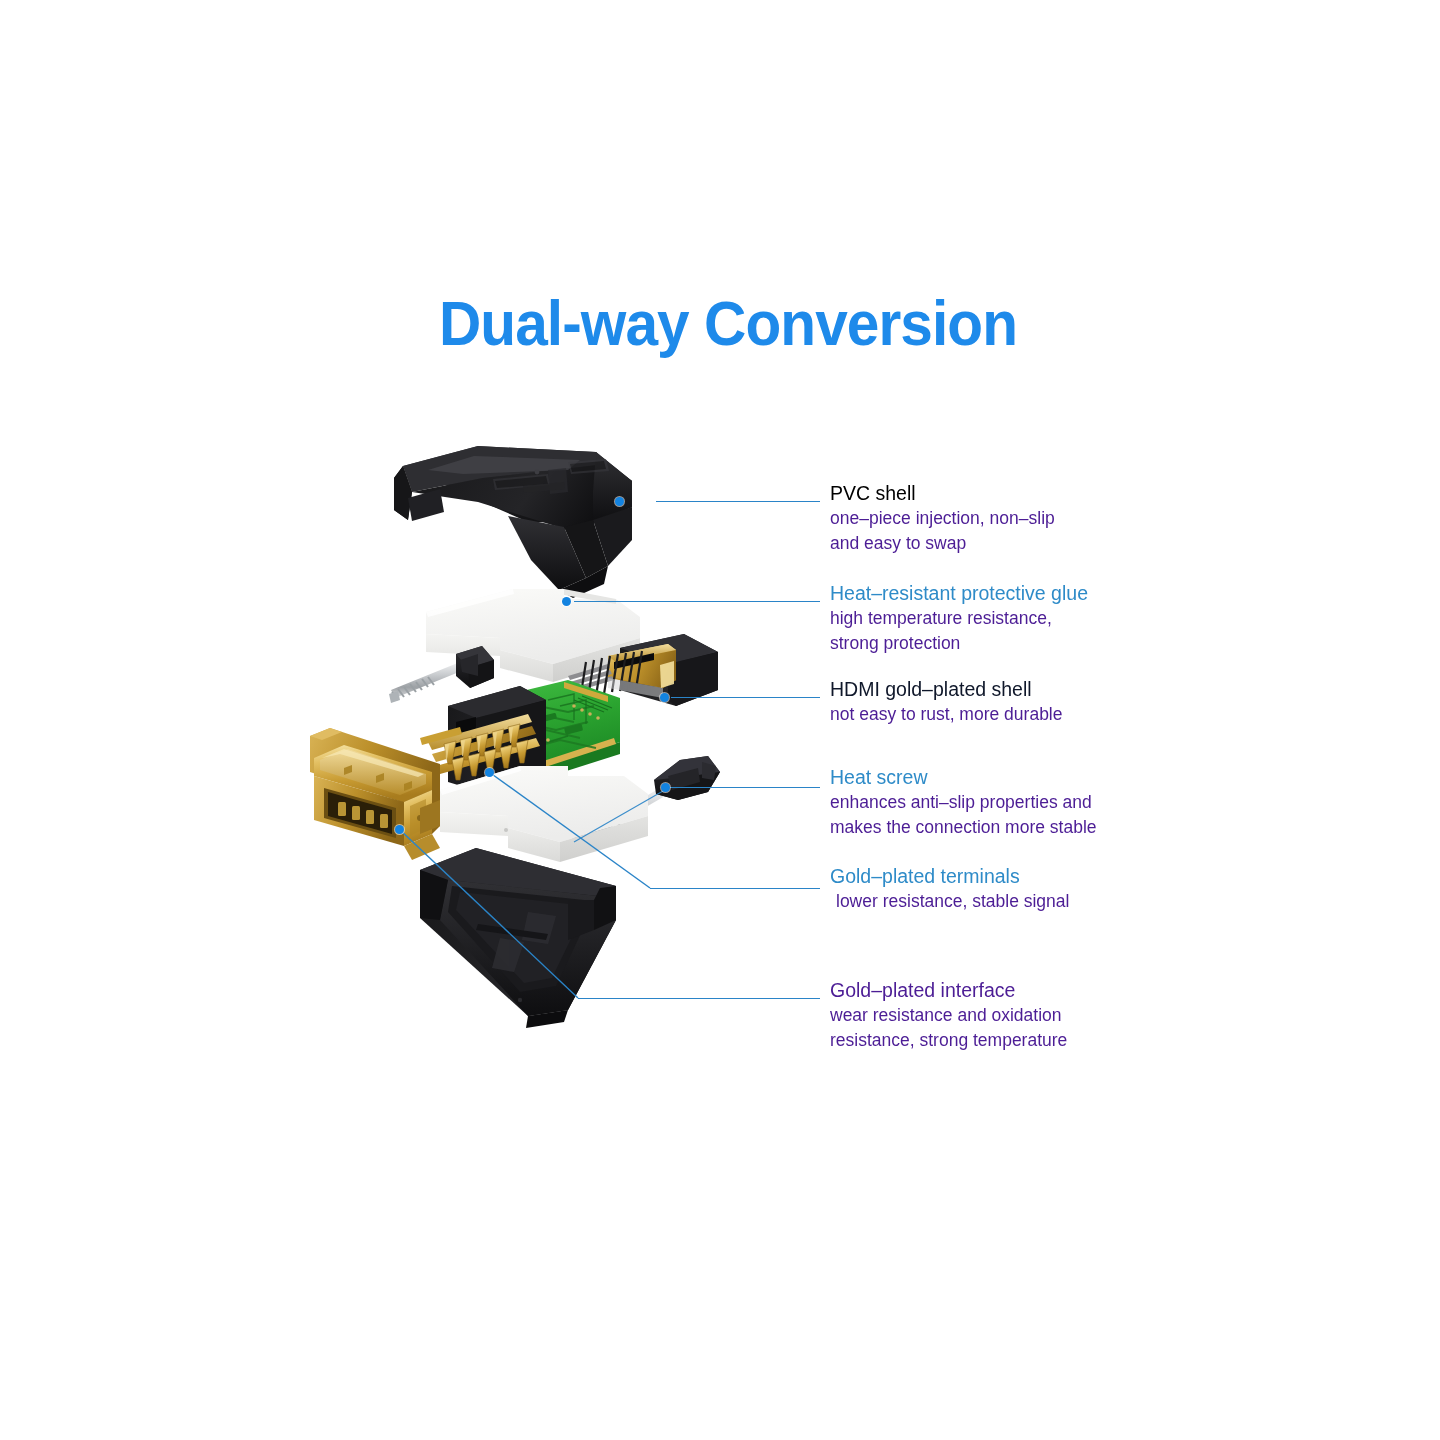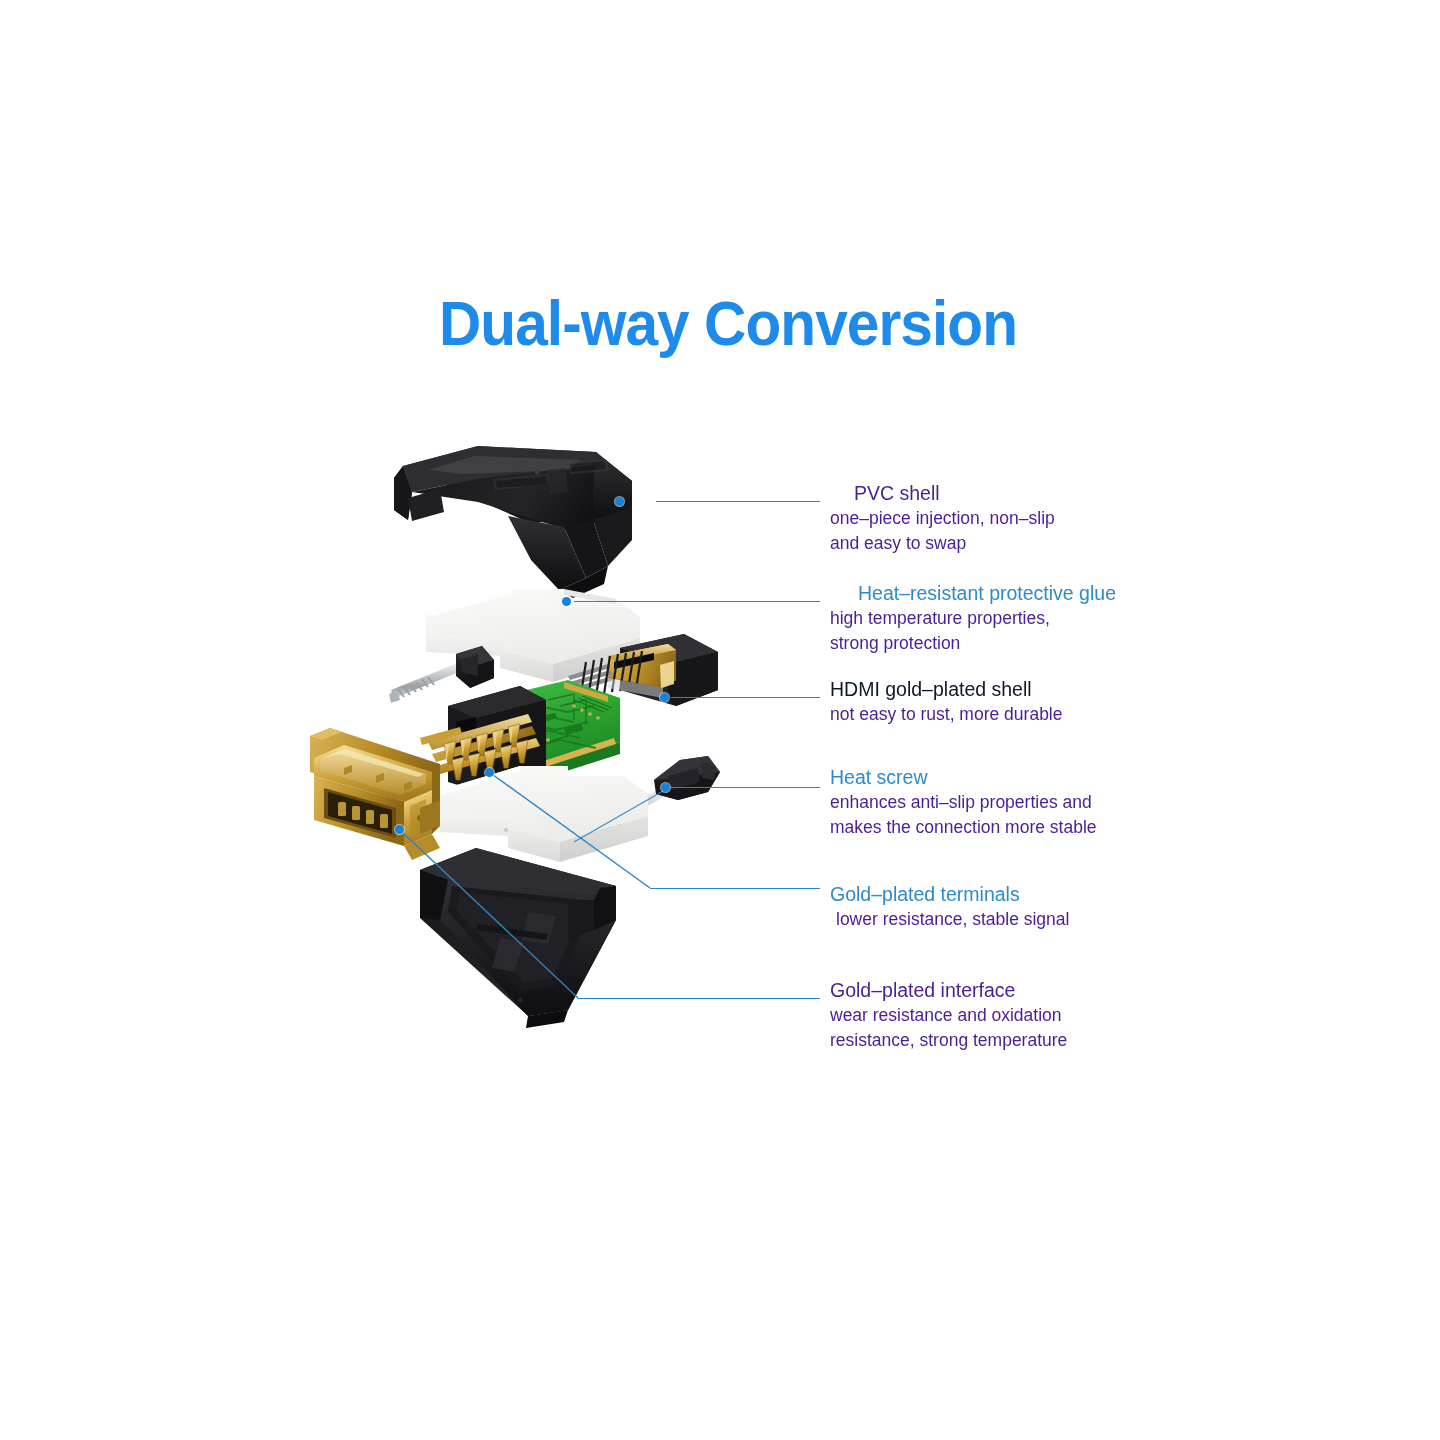--- a/index.html
+++ b/index.html
@@ -402,30 +402,30 @@
     <line x1="481" y1="772" x2="642" y2="888" stroke="#2a84c8" stroke-width="1.4"></line>
 
     <line x1="391" y1="829" x2="570" y2="998" stroke="#2a84c8" stroke-width="1.4"></line>
 
     <line x1="566" y1="842" x2="662" y2="787" stroke="#2a84c8" stroke-width="1.2" opacity="0.9"></line>
   </svg>
 
   <div class="leadline" style="left:648px;top:501px;width:164px;"></div>
   <div class="dot" style="left:607px;top:497px;"></div>
   <div class="callout" style="top:480px;">
-    <div class="hd" style="color:#4c1d95;margin-left:24px;">PVC shell</div>
+    <div class="hd" style="color:#000000;">PVC shell</div>
     <div class="bd">one–piece injection, non–slip</div>
     <div class="bd">and easy to swap</div>
   </div>
 
   <div class="leadline" style="left:566px;top:601px;width:246px;"></div>
   <div class="dot" style="left:554px;top:597px;"></div>
   <div class="callout" style="top:580px;">
-    <div class="hd" style="color:#2e8bc8;margin-left:28px;">Heat–resistant protective glue</div>
-    <div class="bd">high temperature properties,</div>
+    <div class="hd" style="color:#2e8bc8;">Heat–resistant protective glue</div>
+    <div class="bd">high temperature resistance,</div>
     <div class="bd">strong protection</div>
   </div>
 
   <div class="leadline" style="left:663px;top:697px;width:149px;"></div>
   <div class="dot" style="left:652px;top:693px;"></div>
   <div class="callout" style="top:676px;">
     <div class="hd" style="color:#0f172a;">HDMI gold–plated shell</div>
     <div class="bd">not easy to rust, more durable</div>
   </div>
 
@@ -433,21 +433,21 @@
   <div class="dot" style="left:653px;top:783px;"></div>
   <div class="callout" style="top:764px;">
     <div class="hd" style="color:#2e8bc8;">Heat screw</div>
     <div class="bd">enhances anti–slip properties and</div>
     <div class="bd">makes the connection more stable</div>
   </div>
 
   <div class="leadline" style="left:642px;top:888px;width:170px;"></div>
   <div class="dot" style="left:477px;top:768px;"></div>
   <div class="callout" style="top:863px;">
-    <div class="hd" style="color:#2e8bc8;margin-top:18px;">Gold–plated terminals</div>
+    <div class="hd" style="color:#2e8bc8;">Gold–plated terminals</div>
     <div class="bd indent"> lower resistance, stable signal</div>
   </div>
 
   <div class="leadline" style="left:570px;top:998px;width:242px;"></div>
   <div class="dot" style="left:387px;top:825px;"></div>
   <div class="callout" style="top:977px;">
     <div class="hd" style="color:#4c1d95;">Gold–plated interface</div>
     <div class="bd">wear resistance and oxidation</div>
     <div class="bd">resistance, strong temperature</div>
   </div>

